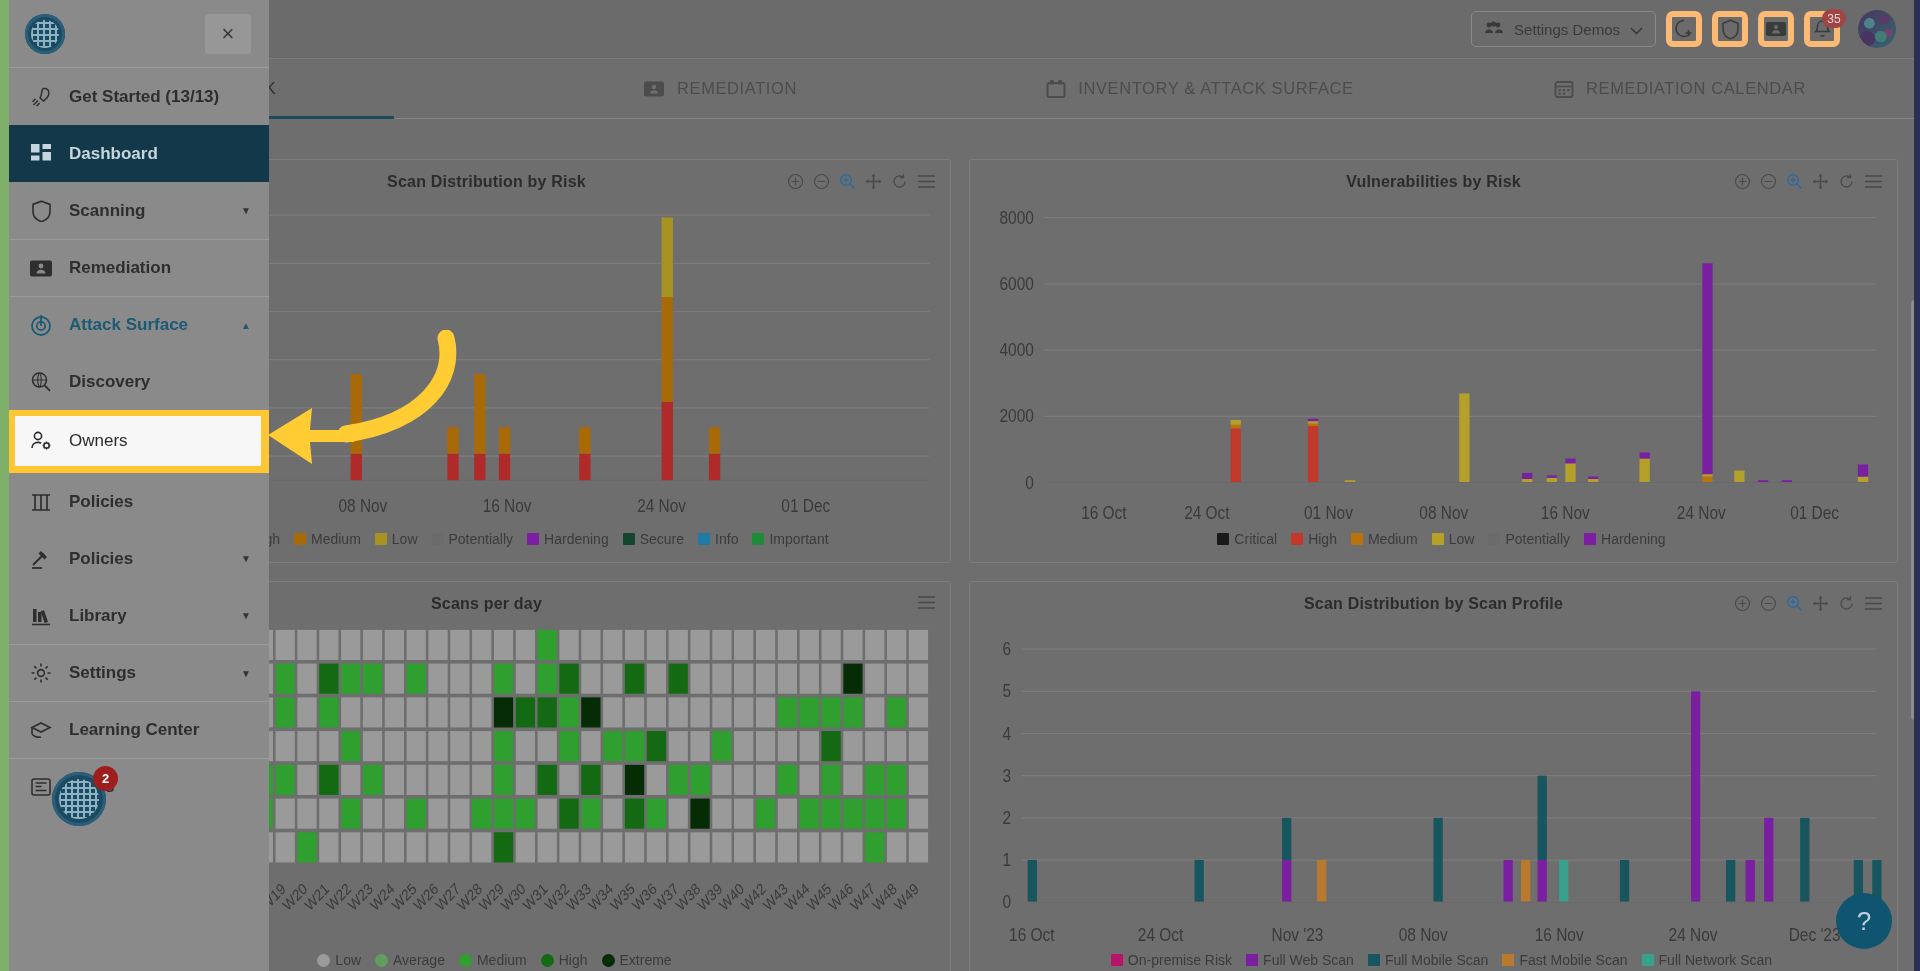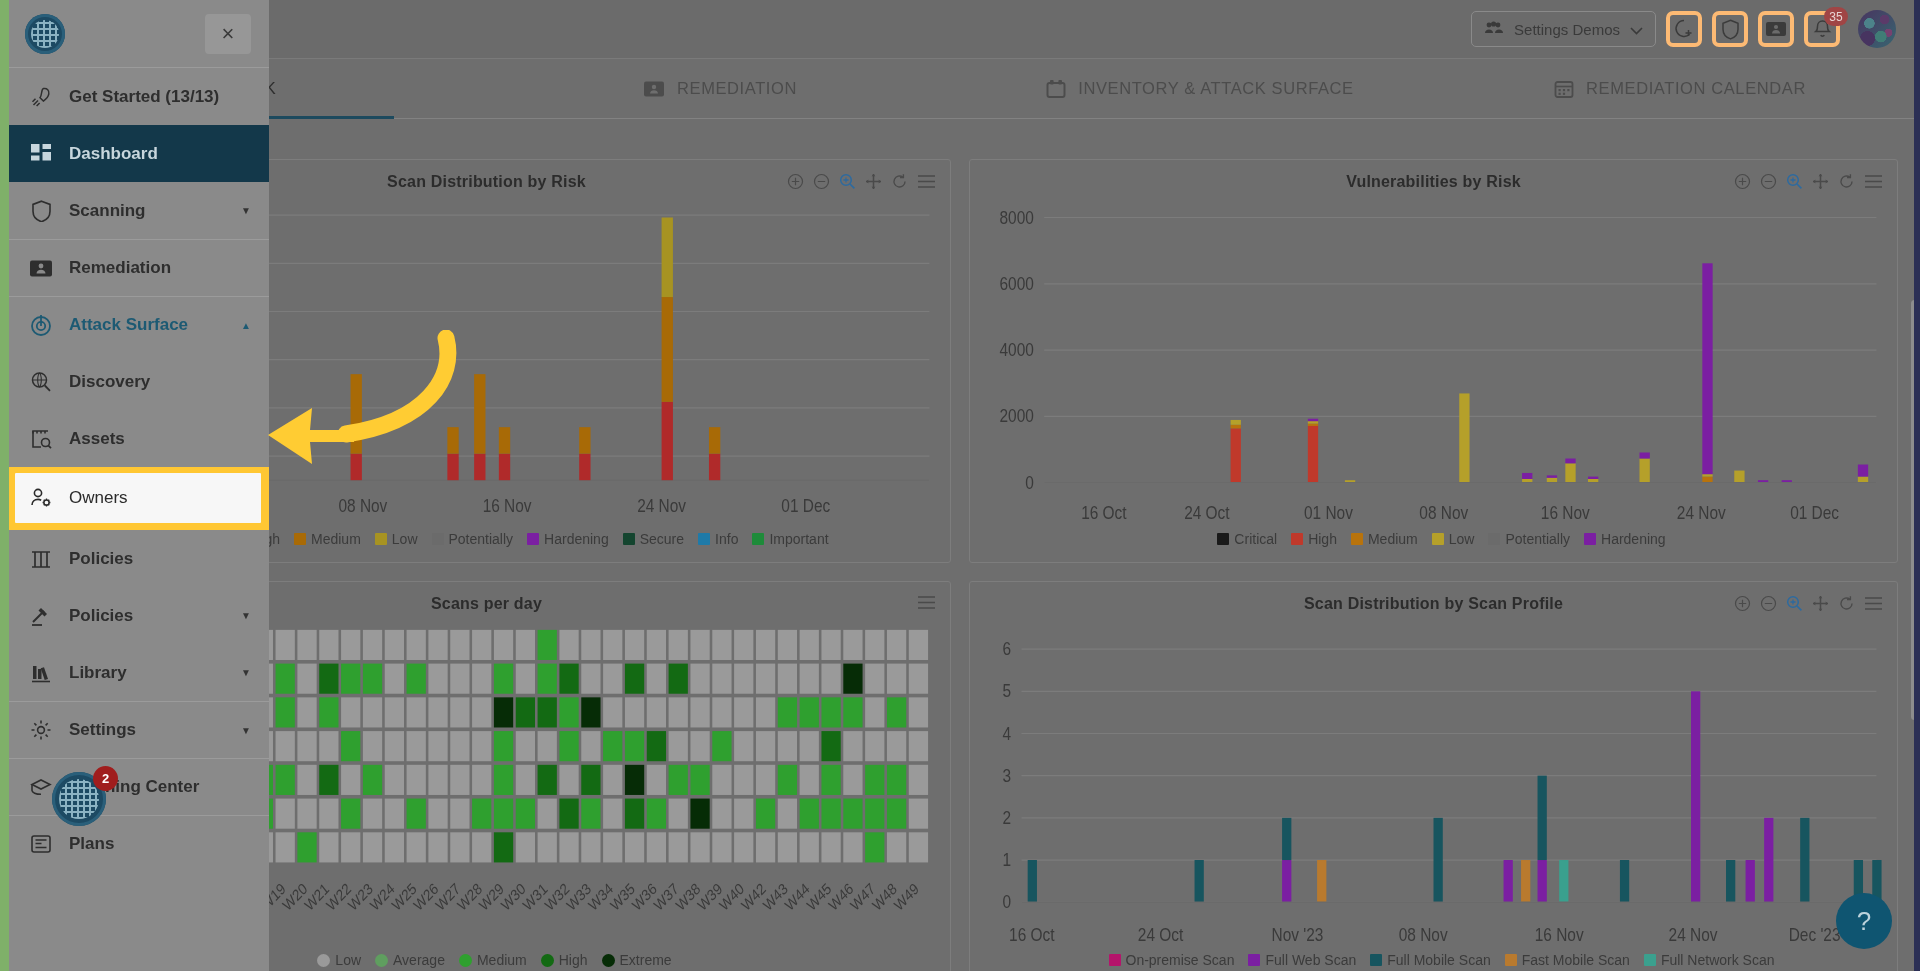--- a/index.html
+++ b/index.html
@@ -27,21 +27,21 @@
     z-index:5;
   }
   .org-select{
     display:flex; align-items:center; gap:10px;
     height:36px; padding:0 12px;
     border:1px solid #8a8a8a; border-radius:5px;
     color:#3a3a3a; font-size:15px;
     background:transparent;
   }
   .icon-btn{
-    width:36px;height:36px;border:4px solid #fdba74;border-radius:7px;
+    width:36px;height:36px;border:6px solid #fdba74;border-radius:7px;
     display:flex;align-items:center;justify-content:center;
     color:#3b3b3b; position:relative; background:transparent;
   }
   .icon-btn svg{ display:block; }
   .badge{
     position:absolute; top:-8px; right:-12px;
     min-width:24px;height:19px;border-radius:10px;
     background:#a04545; color:#e8d4d4; font-size:12px;
     display:flex;align-items:center;justify-content:center;
     padding:0 5px;
@@ -988,21 +988,21 @@
           <text x="318" y="272">Nov '23</text>
           <text x="440" y="272">08 Nov</text>
           <text x="572" y="272">16 Nov</text>
           <text x="702" y="272">24 Nov</text>
           <text x="820" y="272">Dec '23</text>
         </g>
       </svg>
       <div class="legend">
         <span class="li">
             <i class="sw" style="background:#b5146b"></i>
-            <span>On-premise Scan</span>
+            <span>On-premise Risk</span>
           </span>
         <span class="li">
             <i class="sw" style="background:#7b1fa2"></i>
             <span>Full Web Scan</span>
           </span>
         <span class="li">
             <i class="sw" style="background:#17555f"></i>
             <span>Full Mobile Scan</span>
           </span>
         <span class="li">
@@ -1088,31 +1088,20 @@
     <span class="ic">
         <svg width="22" height="22" viewBox="0 0 22 22">
           <circle cx="9.5" cy="9" r="7" stroke="currentColor" stroke-width="1.5" fill="none"></circle>
           <path d="M2.5 9h14M9.5 2c2.4 2.6 2.4 11.4 0 14M9.5 2c-2.4 2.6-2.4 11.4 0 14" stroke="currentColor" stroke-width="1.1" fill="none"></path>
           <path d="M14.8 14.5 20 19.8" stroke="currentColor" stroke-width="1.8"></path>
         </svg>
       </span>
     <span class="lbl">Discovery</span>
   </div>
 
-  <div class="sb-item">
-    <span class="ic">
-        <svg width="22" height="22" viewBox="0 0 22 22">
-          <path d="M18 3H3v16h8" stroke="currentColor" stroke-width="1.6" fill="none"></path>
-          <path d="M3 3v2.5M7 3v2.5M11 3v2.5M15 3v2.5" stroke="currentColor" stroke-width="1.6"></path>
-          <circle cx="15.5" cy="14.5" r="4" stroke="currentColor" stroke-width="1.6" fill="none"></circle>
-          <path d="M18.4 17.6 21 20.2" stroke="currentColor" stroke-width="1.7"></path>
-        </svg>
-      </span>
-    <span class="lbl">Assets</span>
-  </div>
 
   <div class="sb-highlight">
     <div class="inner">
       <span class="ic">
           <svg width="22" height="22" viewBox="0 0 22 22">
             <circle cx="8" cy="6" r="3.6" stroke="currentColor" stroke-width="1.6" fill="none"></circle>
             <path d="M2 18c0-3.6 2.7-5.6 6-5.6 1.2 0 2.3.3 3.2.8" stroke="currentColor" stroke-width="1.6" fill="none"></path>
             <circle cx="16.5" cy="15.5" r="2.6" stroke="currentColor" stroke-width="1.5" fill="none"></circle>
             <path d="M16.5 11.6v1.3M16.5 18.1v1.3M12.6 15.5h1.3M19.1 15.5h1.3M13.7 12.7l.9.9M18.4 17.4l.9.9M19.3 12.7l-.9.9M14.6 17.4l-.9.9" stroke="currentColor" stroke-width="1.3"></path>
           </svg>

